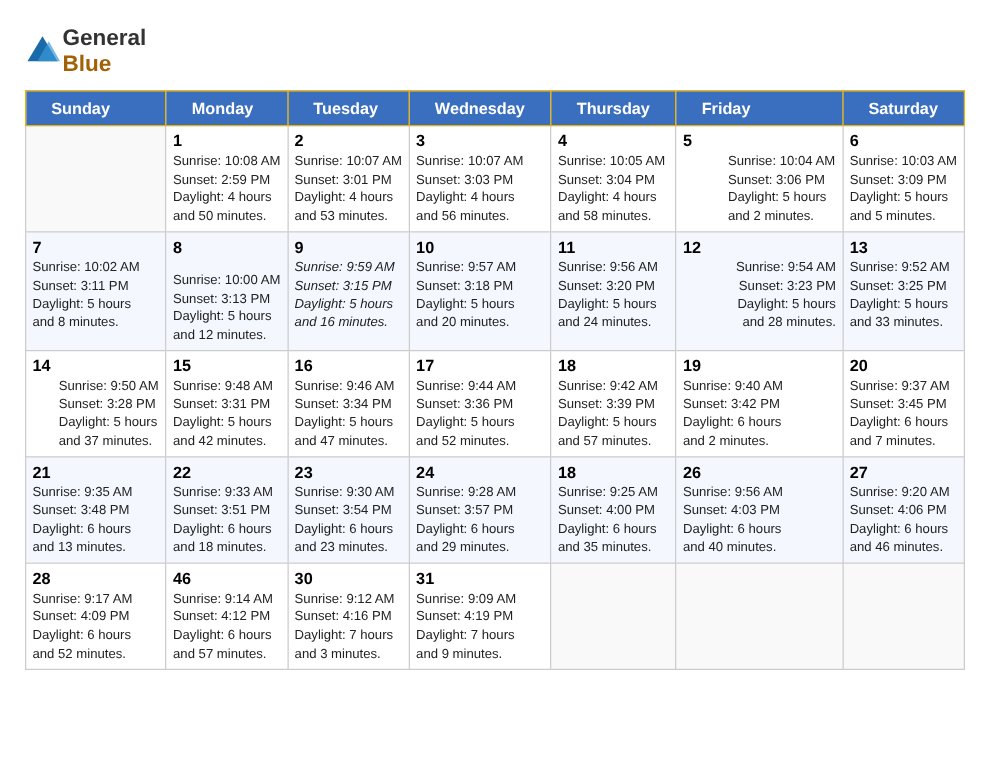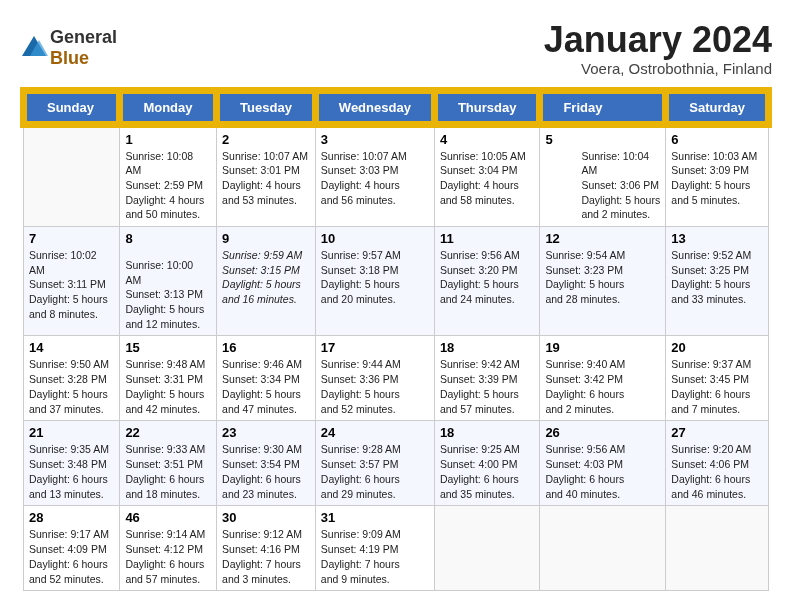--- a/index.html
+++ b/index.html
@@ -6,21 +6,21 @@
     body {
       font-family: Arial, sans-serif;
       background: #fff;
       width: 792px;
       min-height: 612px;
       padding: 20px;
     }
     .header {
       display: flex;
       justify-content: space-between;
-      align-items: center;
+      align-items: flex-end;
       margin-bottom: 10px;
     }
     .logo {
       display: flex;
       align-items: center;
     }
     .logo-text-general {
       font-size: 18px;
       font-weight: bold;
       color: #333;
@@ -53,21 +53,21 @@
       border-collapse: collapse;
       font-size: 11px;
     }
     thead tr th {
       background-color: #3a6ebf;
       color: #fff;
       padding: 6px 20px;
       text-align: left;
       font-size: 13px;
       font-weight: bold;
-      border: 7px solid #eab308;
+      border: 1px solid #eab308;
     }
     tbody tr td {
       border: 1px solid #ccc;
       vertical-align: top;
       padding: 4px 5px;
       min-height: 80px;
       height: 85px;
       background: #fff;
     }
     tbody tr:nth-child(even) td {
@@ -95,24 +95,20 @@
   <div class="logo">
     <svg class="logo-icon" viewBox="0 0 28 28">
       <polygon points="14,2 26,22 2,22" fill="#1a6aaa"></polygon>
       <polygon points="19,6 28,22 10,22" fill="#3a9ad9" opacity="0.7"></polygon>
     </svg>
     <div>
       <span class="logo-text-general">General</span><br>
       <span class="logo-text-blue">Blue</span>
     </div>
   </div>
-  <div class="title-block">
-    <div class="month-title">January 2024</div>
-    <div class="location">Voera, Ostrobothnia, Finland</div>
-  </div>
 </div>
 
 <table>
   <thead>
     <tr id="header-row">
         <th>Sunday</th>
         <th>Monday</th>
         <th>Tuesday</th>
         <th>Wednesday</th>
         <th>Thursday</th>
@@ -197,37 +193,37 @@
         </td>
         <td>
           <span class="day-num">11</span>
           <div class="day-info" style="white-space: pre-line;">Sunrise: 9:56 AM
 Sunset: 3:20 PM
 Daylight: 5 hours
 and 24 minutes.</div>
         </td>
         <td>
           <span class="day-num">12</span>
-          <div class="day-info" style="white-space: pre-line;">Sunrise: 9:54 AM
+          <div class="day-info" style="white-space: pre-line; text-align: right;">Sunrise: 9:54 AM
 Sunset: 3:23 PM
 Daylight: 5 hours
 and 28 minutes.</div>
         </td>
         <td>
           <span class="day-num">13</span>
           <div class="day-info" style="white-space: pre-line;">Sunrise: 9:52 AM
 Sunset: 3:25 PM
 Daylight: 5 hours
 and 33 minutes.</div>
         </td>
       </tr>
       <tr>
         <td>
           <span class="day-num">14</span>
-          <div class="day-info" style="white-space: pre-line;">Sunrise: 9:50 AM
+          <div class="day-info" style="white-space: pre-line; margin-left: 21px;">Sunrise: 9:50 AM
 Sunset: 3:28 PM
 Daylight: 5 hours
 and 37 minutes.</div>
         </td>
         <td>
           <span class="day-num">15</span>
           <div class="day-info" style="white-space: pre-line;">Sunrise: 9:48 AM
 Sunset: 3:31 PM
 Daylight: 5 hours
 and 42 minutes.</div>

